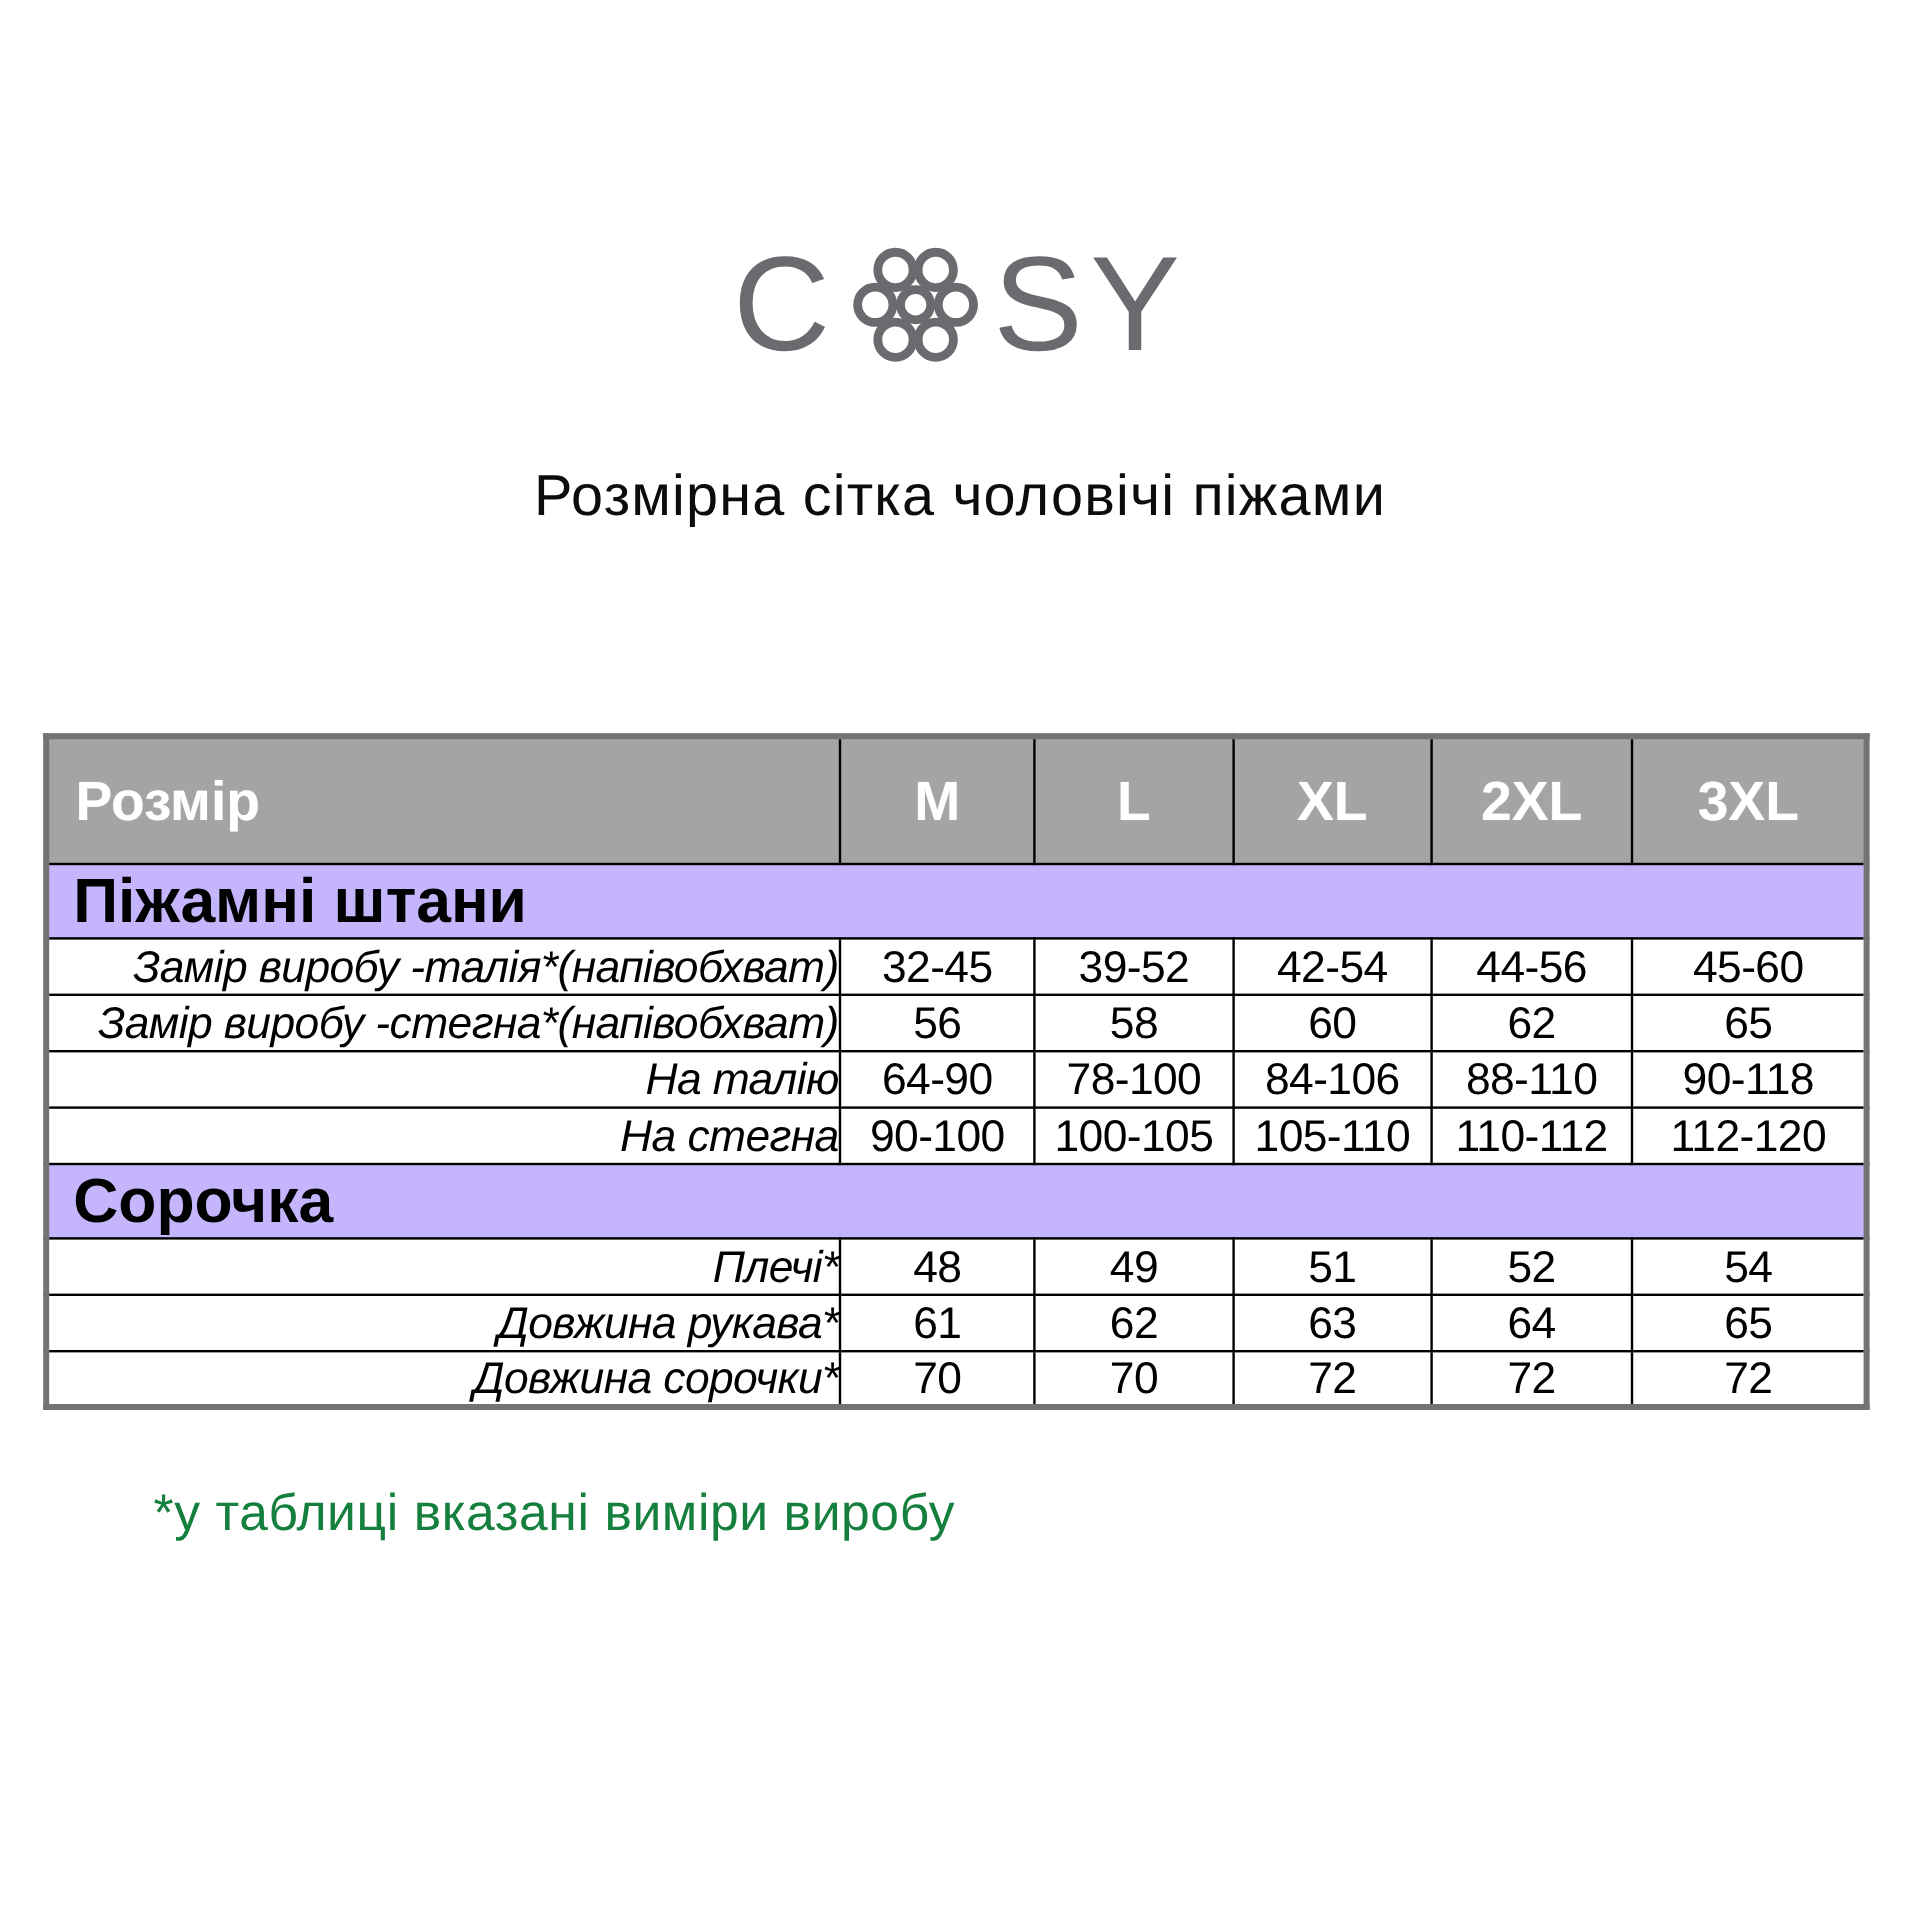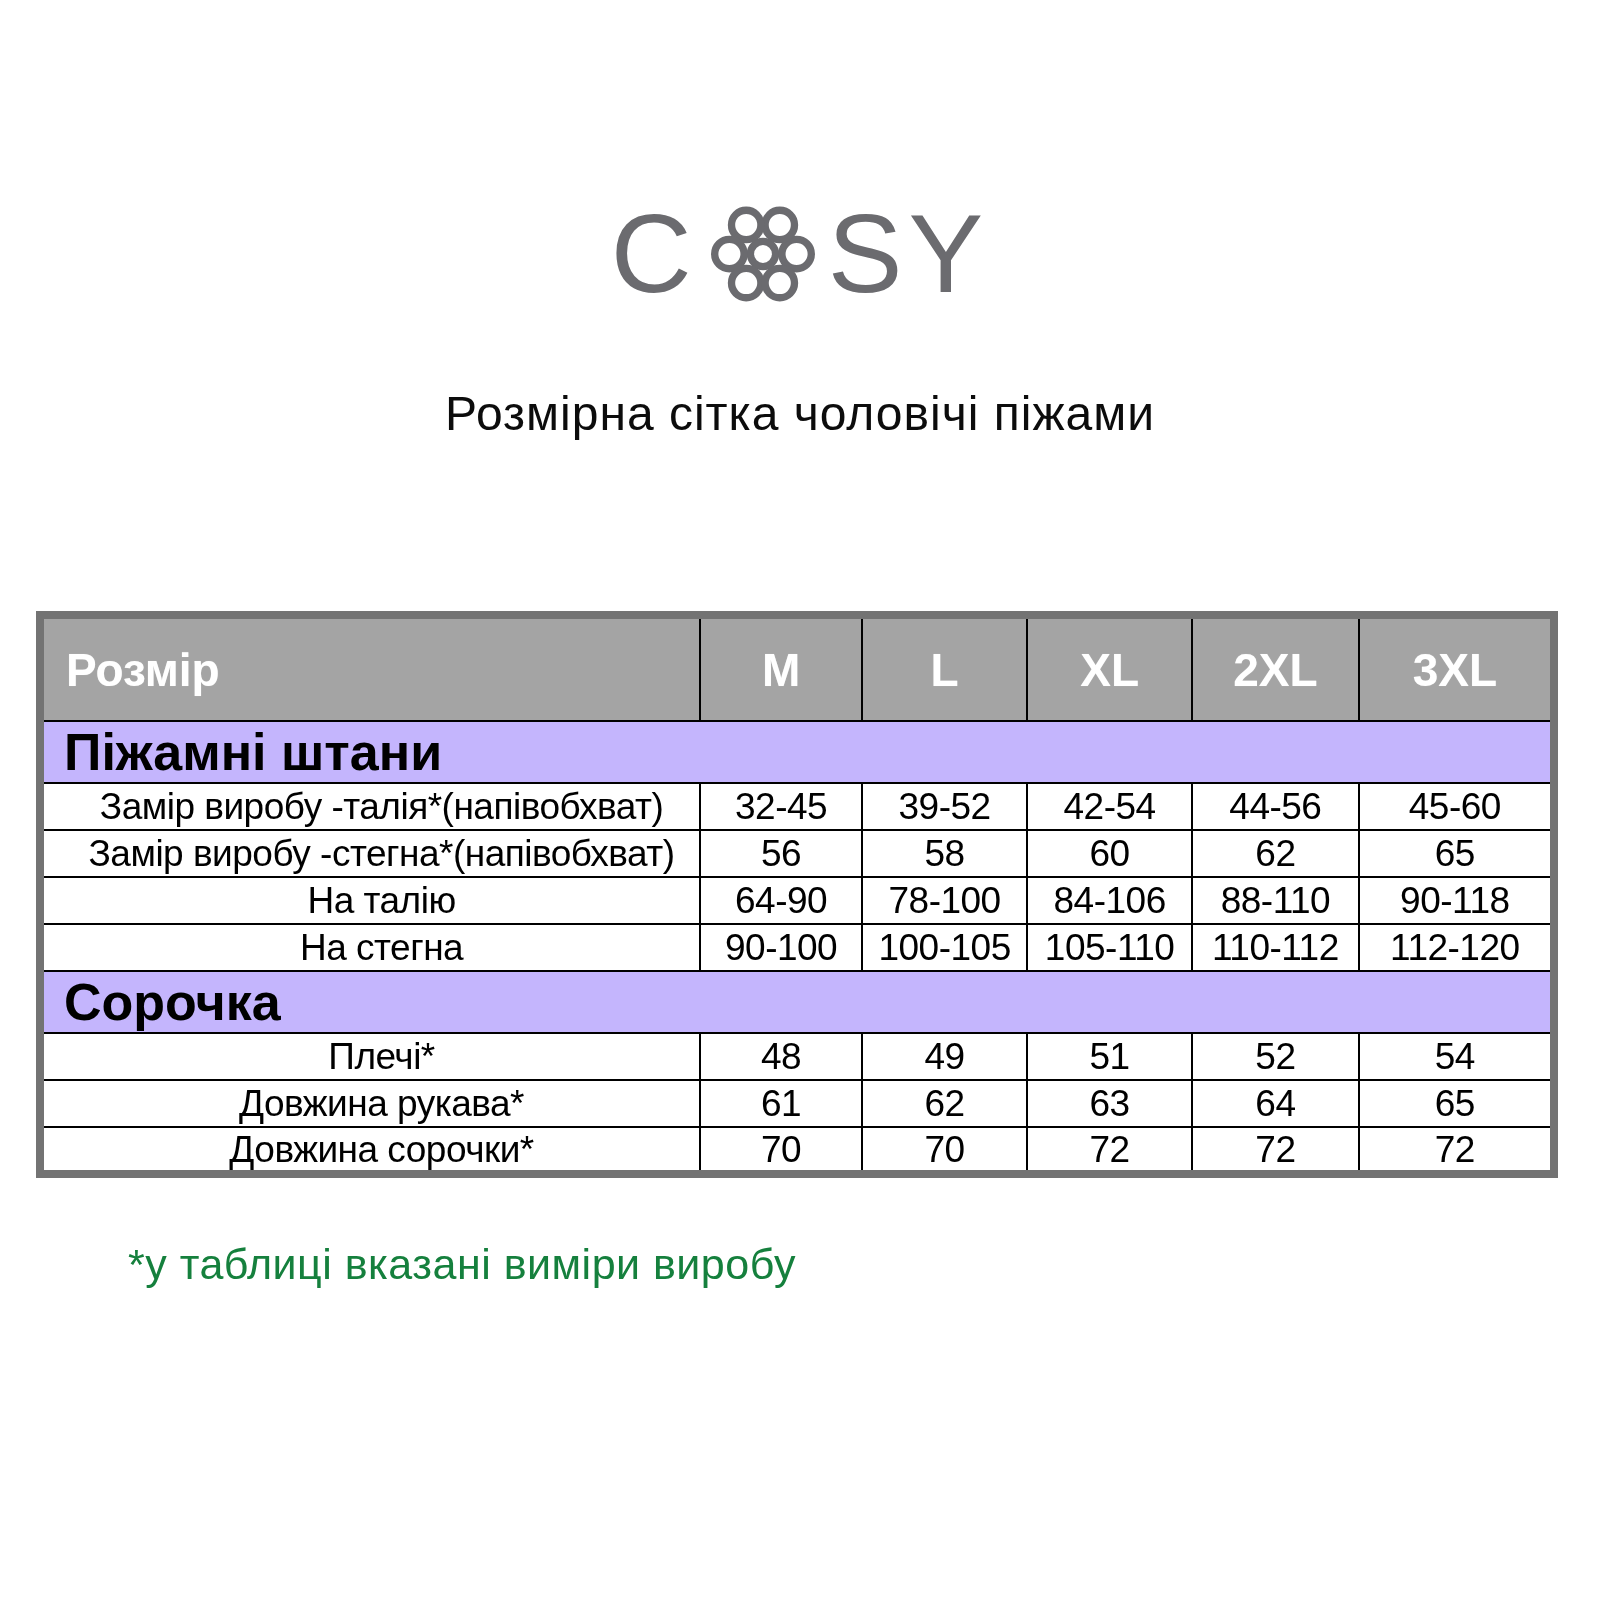--- a/index.html
+++ b/index.html
@@ -13,34 +13,34 @@
                   color:#6b6b6f; font-weight:400; }
   .logo-flower { width:126px; height:126px; margin:0 2px; }
 
   
   .page-title { margin-top:66px; text-align:center; font-size:48px;
                 font-weight:400; letter-spacing:1px; color:#0c0c0c; }
 
   
   table.size-table { margin:170px auto 0 36px; width:1522px;
                      border-collapse:collapse; table-layout:fixed;
-                     border:8px solid #737373; }
+                     border:5px solid #737373; }
   .size-table th, .size-table td { border:2px solid #000; vertical-align:middle; }
 
   .size-table thead th { background:#a4a4a4; color:#ffffff; font-weight:bold;
                          font-size:46px; height:106px; text-align:center;
                          text-shadow:0 0 1px rgba(255,255,255,.4); }
   .size-table thead th.label-col { text-align:left; padding-left:22px; }
 
   tr.section-row td { background:#c4b5fd; font-weight:bold; font-size:52px;
                       height:56px; text-align:left; padding-left:20px; }
 
   tr.data-row td { height:47px; font-size:37px; letter-spacing:-0.5px;
                    text-align:center; background:#ffffff; line-height:1; }
-  tr.data-row td.label-cell { text-align:center; padding-left:20px; }
+  tr.data-row td.label-cell { text-align:right; padding-left:20px;font-style:italic; }
 
   
   .footnote { margin:62px 0 0 128px; font-size:43px; font-weight:400;
               letter-spacing:0.5px; color:#15803d; }
 </style>
 </head>
 <body>
 
 <div class="logo-row">
   <span class="logo-letters">C</span>

